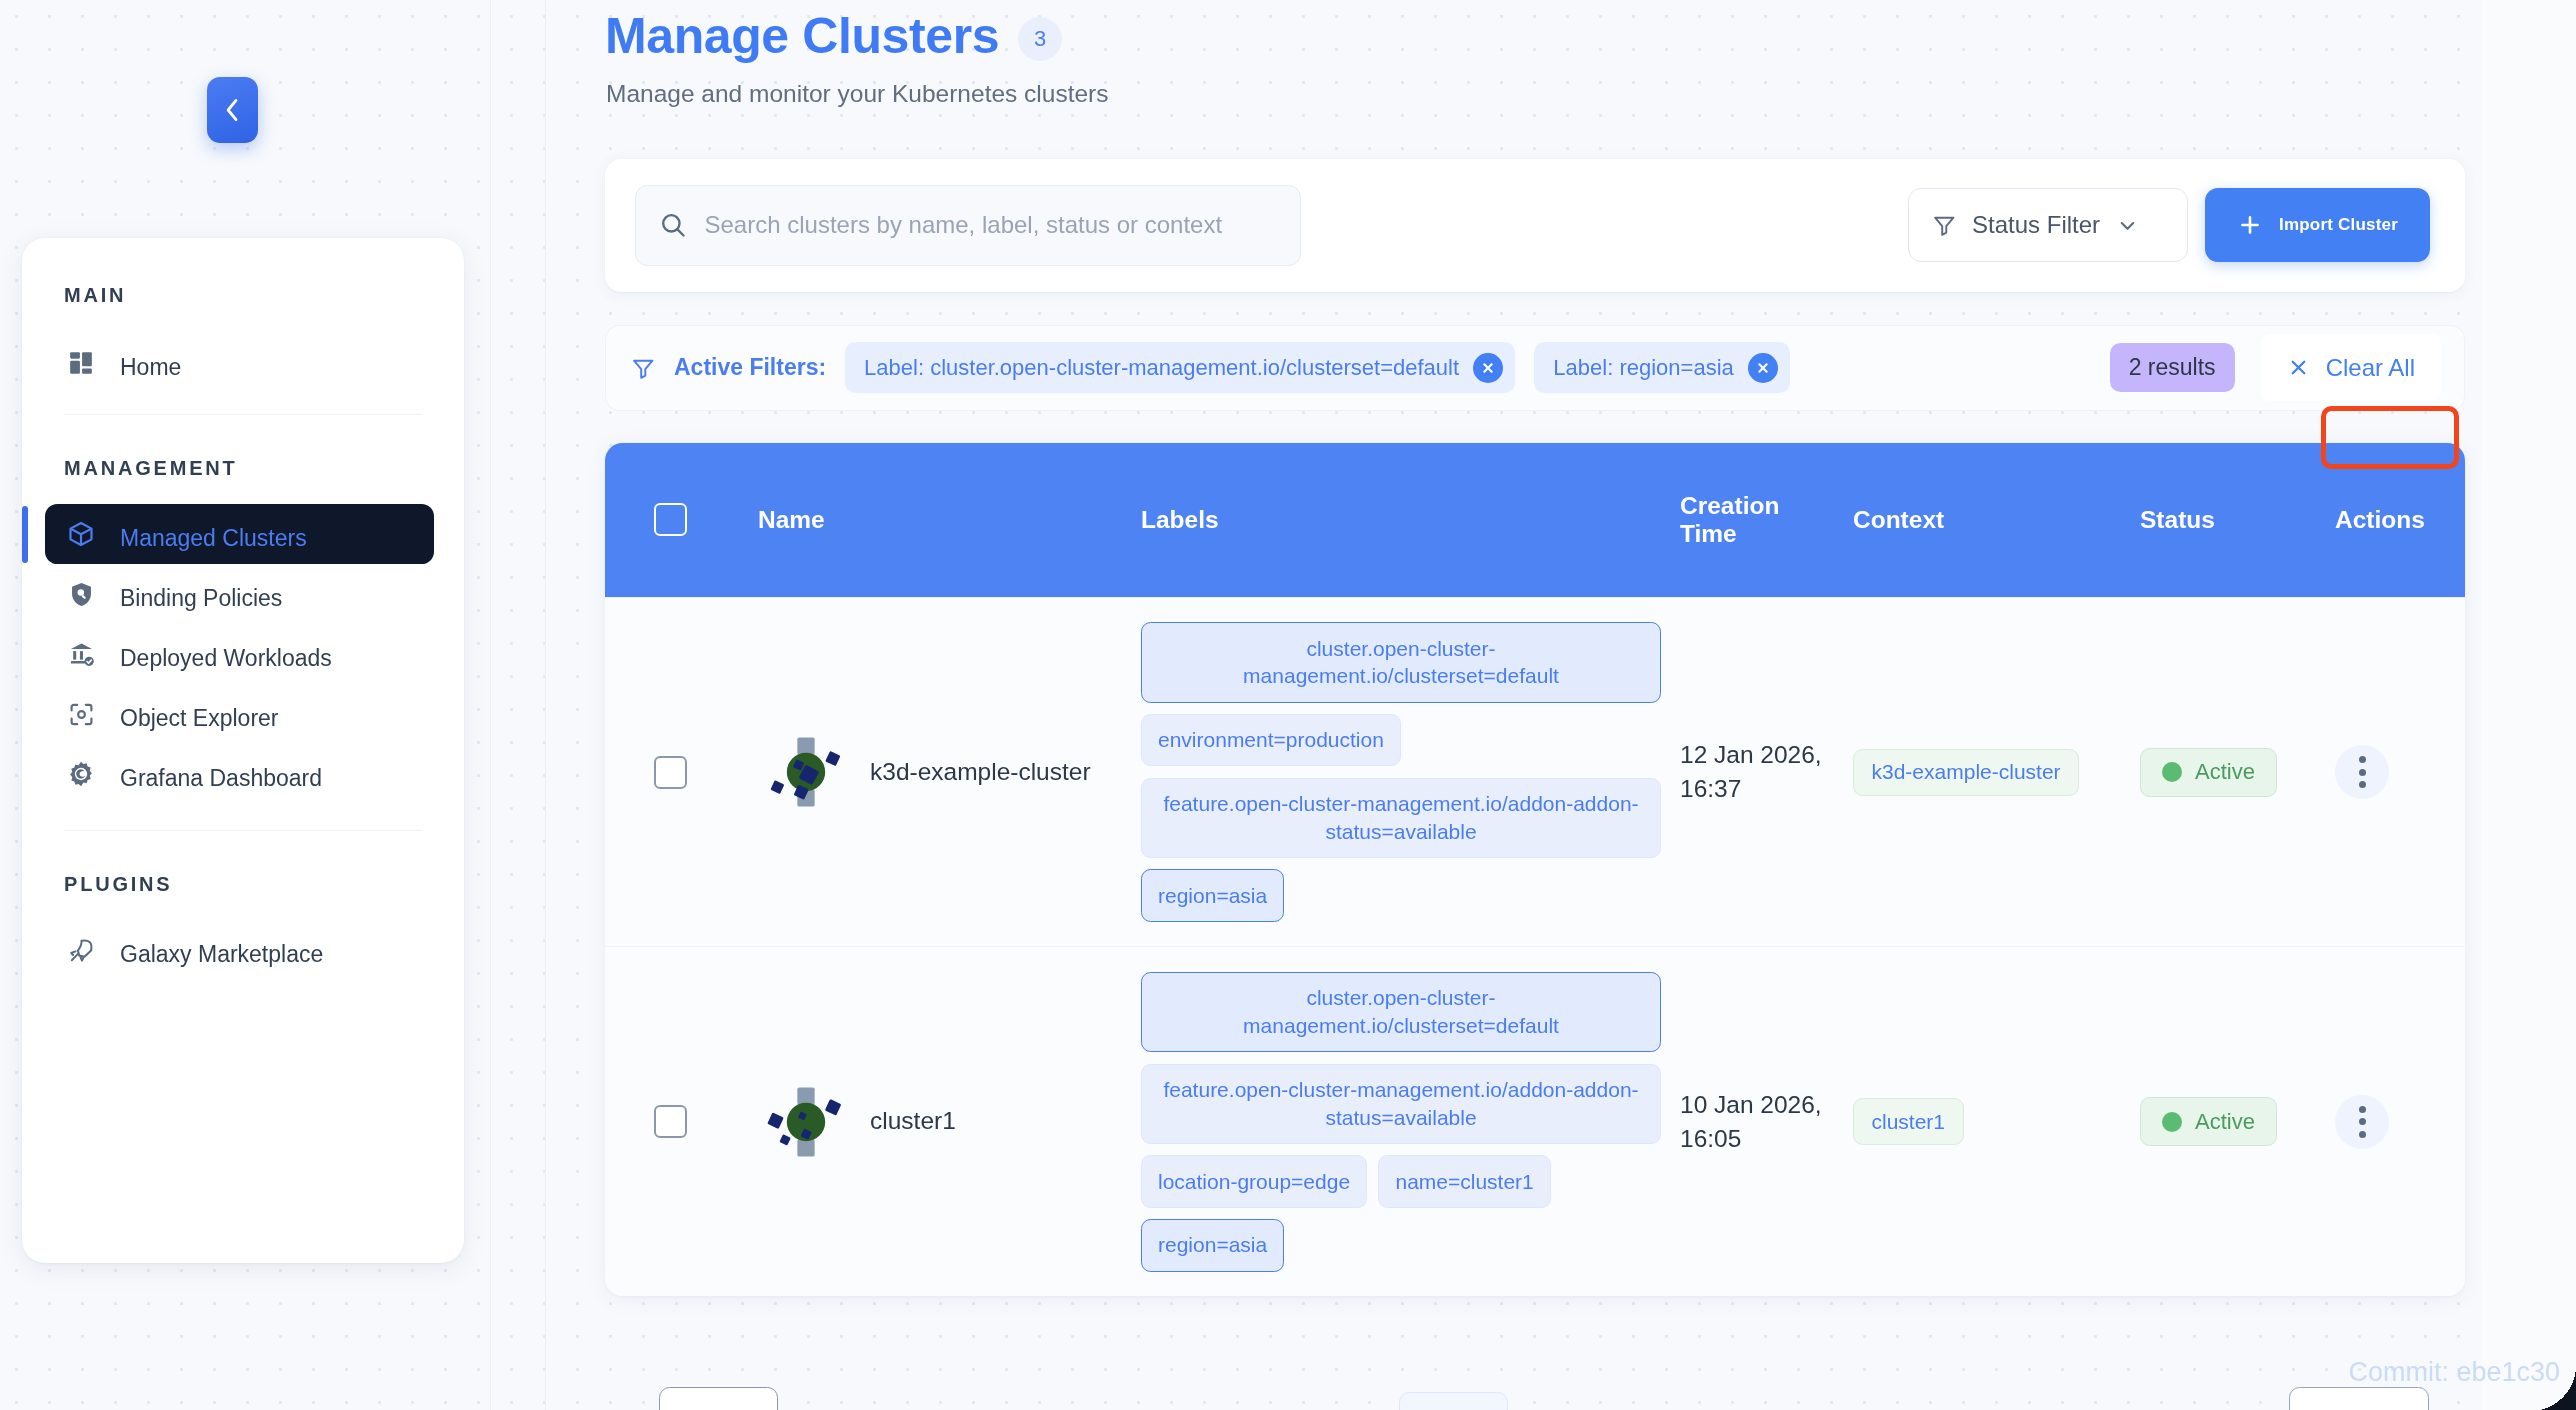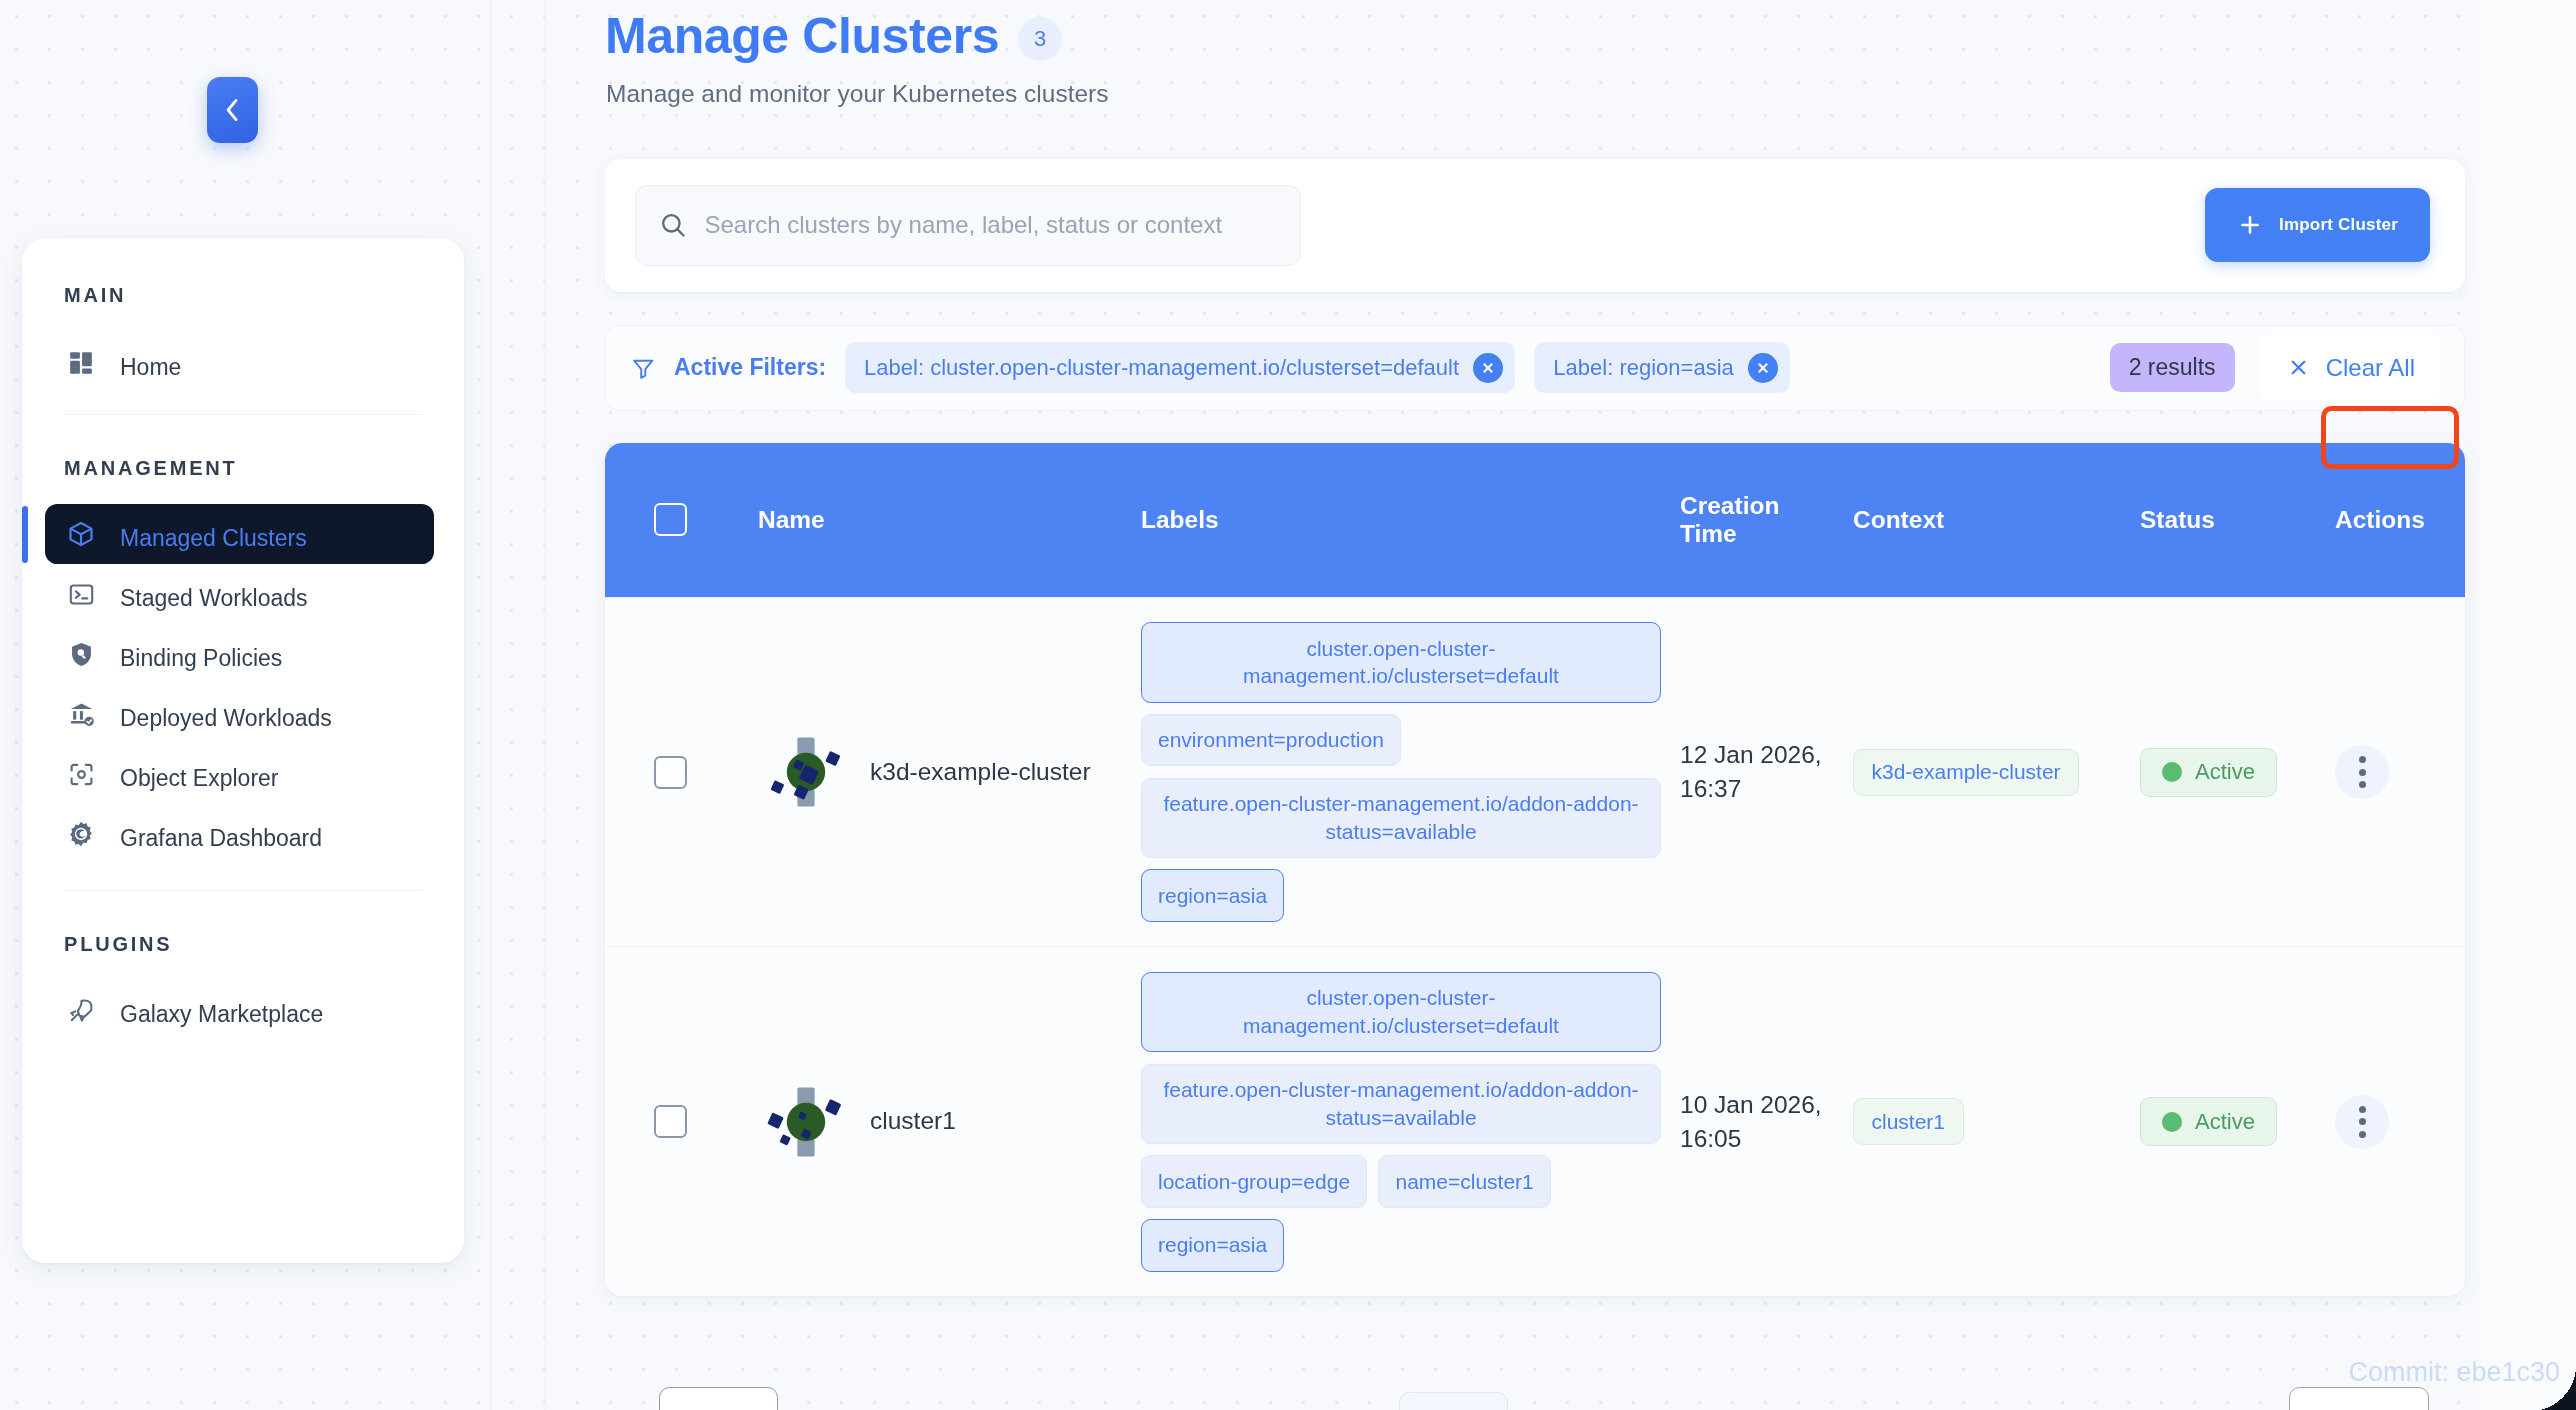--- a/index.html
+++ b/index.html
@@ -250,30 +250,20 @@
         <span class="side-icon">
           <svg width="28" height="28" viewBox="0 0 24 24" fill="none" stroke="#4a7df0" stroke-width="1.9" stroke-linejoin="round">
             <path d="M12 2.6 21 7.4v9.2L12 21.4 3 16.6V7.4z"></path>
               <path d="M3 7.4 12 12.2 21 7.4"></path>
               <path d="M12 12.2V21.4"></path>
           </svg>
         </span>
         <span class="s-label">Managed Clusters</span>
       </div>
 
-      <div class="side-item">
-        <span class="side-icon">
-          <svg width="27" height="27" viewBox="0 0 24 24" fill="none" stroke="#5d6b81" stroke-width="1.9" stroke-linecap="round" stroke-linejoin="round">
-            <rect x="2.5" y="4" width="19" height="16" rx="2.4"></rect>
-              <path d="M7 9.2l3.4 2.9L7 15"></path>
-              <path d="M12.6 15.4h4.6"></path>
-          </svg>
-        </span>
-        <span class="s-label">Staged Workloads</span>
-      </div>
 
       <div class="side-item">
         <span class="side-icon">
           <svg width="27" height="27" viewBox="0 0 24 24" fill="#5d6b81">
             <path d="M12 1.8 3.6 5.2v6.2c0 5.2 3.6 9.6 8.4 10.8 4.8-1.2 8.4-5.6 8.4-10.8V5.2z"></path>
             <circle cx="11.4" cy="10.2" r="2.9" fill="#fff"></circle>
             <rect x="13.1" y="12.1" width="4.1" height="1.9" rx=".95" transform="rotate(42 13.1 12.1)" fill="#fff"></rect>
           </svg>
         </span>
         <span class="s-label">Binding Policies</span>
@@ -353,20 +343,29 @@
     <div id="search-box">
       <svg width="28" height="28" viewBox="0 0 24 24" fill="none" stroke="#5d6b81" stroke-width="2" stroke-linecap="round">
         <circle cx="10.6" cy="10.6" r="7"></circle>
           <path d="M15.8 15.8 21 21"></path>
       </svg>
       <input id="search-input" value="" placeholder="Search clusters by name, label, status or context" style="">
     </div>
 
     <div class="spacer"></div>
 
+    <div id="status-filter">
+      <svg width="24.5" height="24.5" viewBox="0 0 24 24" fill="none" stroke="#5d6b81" stroke-width="1.9" stroke-linejoin="round">
+        <path d="M3 4.6h18l-7 8.2v6.4l-4 2.2v-8.6z"></path>
+      </svg>
+      <span class="sf-label">Status Filter</span>
+      <svg width="23" height="23" viewBox="0 0 24 24" fill="none" stroke="#5d6b81" stroke-width="2.2" stroke-linecap="round" stroke-linejoin="round">
+        <path d="M6 9.5 12 15.5 18 9.5"></path>
+      </svg>
+    </div>
 
     <button id="import-btn">
       <svg width="26" height="26" viewBox="0 0 24 24" fill="none" stroke="#fff" stroke-width="2.4" stroke-linecap="round">
         <path d="M12 5v14M5 12h14"></path>
       </svg>
       <span class="ib-label">Import Cluster</span>
     </button>
   </div>
 
   <div id="filters-panel" style="margin-left:605px;">

